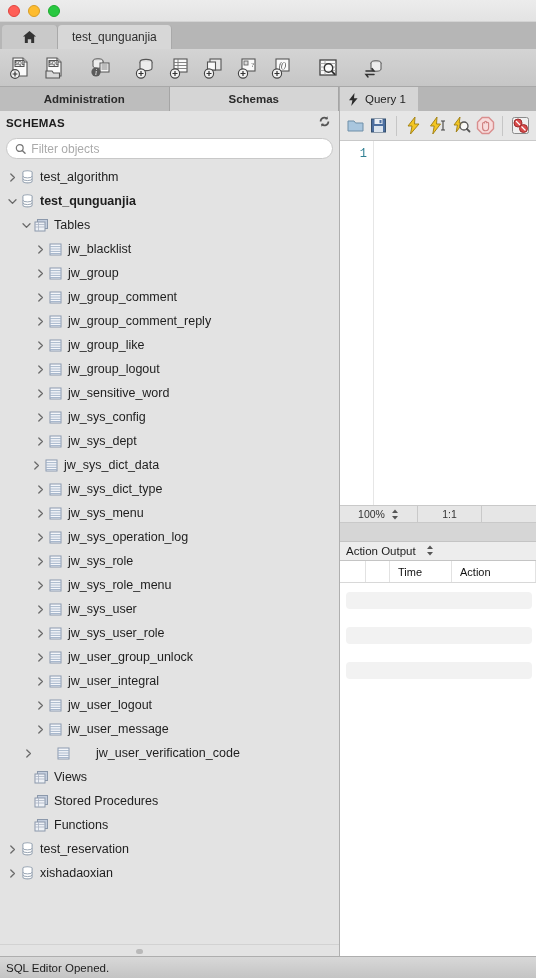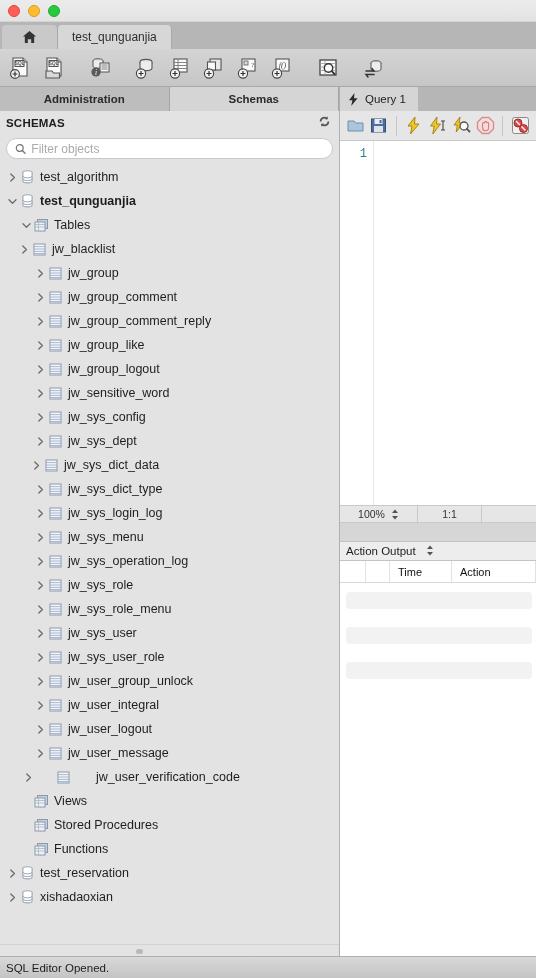--- a/index.html
+++ b/index.html
@@ -347,21 +347,21 @@
             </span>
             <span class="ticon">
               <svg width="15" height="14" viewBox="0 0 15 14">
                 <rect x="3.5" y="1.5" width="10" height="9" fill="#c4cede" stroke="#8b98ab" stroke-width="1"></rect>
                 <rect x="1" y="4" width="10" height="9" fill="#eef1f6" stroke="#8b98ab" stroke-width="1"></rect>
                 <path d="M1 6.5 h10 M1 9 h10 M4.5 4 v9" stroke="#a9b4c4" stroke-width="0.8"></path>
               </svg>
             </span>
             <span class="lbl">Tables</span>
           </div>
-          <div class="row" style="padding-left: 18px;">
+          <div class="row" style="padding-left: 34px;">
             <span class="arrow">
               <svg width="9" height="9" viewBox="0 0 9 9">
                 <path d="M2.8 1 L6.4 4.5 L2.8 8" fill="none" stroke="#6a6a6a" stroke-width="1.3" stroke-linecap="round" stroke-linejoin="round"></path>
               </svg>
             </span>
             <span class="ticon">
               <svg width="13" height="13" viewBox="0 0 13 13">
                 <rect x="1" y="1" width="11" height="11" fill="#f4f6fa" stroke="#8b9ab0" stroke-width="1"></rect>
                 <path d="M1 3.6 h11 M1 6 h11 M1 8.4 h11 M1 10.5 h11" stroke="#9fb0c6" stroke-width="0.9"></path>
               </svg>
@@ -500,34 +500,20 @@
                 <path d="M2.8 1 L6.4 4.5 L2.8 8" fill="none" stroke="#6a6a6a" stroke-width="1.3" stroke-linecap="round" stroke-linejoin="round"></path>
               </svg>
             </span>
             <span class="ticon">
               <svg width="13" height="13" viewBox="0 0 13 13">
                 <rect x="1" y="1" width="11" height="11" fill="#f4f6fa" stroke="#8b9ab0" stroke-width="1"></rect>
                 <path d="M1 3.6 h11 M1 6 h11 M1 8.4 h11 M1 10.5 h11" stroke="#9fb0c6" stroke-width="0.9"></path>
               </svg>
             </span>
             <span class="lbl">jw_sys_dict_type</span>
-          </div>
-          <div class="row" style="padding-left: 34px;">
-            <span class="arrow">
-              <svg width="9" height="9" viewBox="0 0 9 9">
-                <path d="M2.8 1 L6.4 4.5 L2.8 8" fill="none" stroke="#6a6a6a" stroke-width="1.3" stroke-linecap="round" stroke-linejoin="round"></path>
-              </svg>
-            </span>
-            <span class="ticon">
-              <svg width="13" height="13" viewBox="0 0 13 13">
-                <rect x="1" y="1" width="11" height="11" fill="#f4f6fa" stroke="#8b9ab0" stroke-width="1"></rect>
-                <path d="M1 3.6 h11 M1 6 h11 M1 8.4 h11 M1 10.5 h11" stroke="#9fb0c6" stroke-width="0.9"></path>
-              </svg>
-            </span>
-            <span class="lbl">jw_sys_login_log</span>
           </div>
           <div class="row" style="padding-left: 34px;">
             <span class="arrow">
               <svg width="9" height="9" viewBox="0 0 9 9">
                 <path d="M2.8 1 L6.4 4.5 L2.8 8" fill="none" stroke="#6a6a6a" stroke-width="1.3" stroke-linecap="round" stroke-linejoin="round"></path>
               </svg>
             </span>
             <span class="ticon">
               <svg width="13" height="13" viewBox="0 0 13 13">
                 <rect x="1" y="1" width="11" height="11" fill="#f4f6fa" stroke="#8b9ab0" stroke-width="1"></rect>

